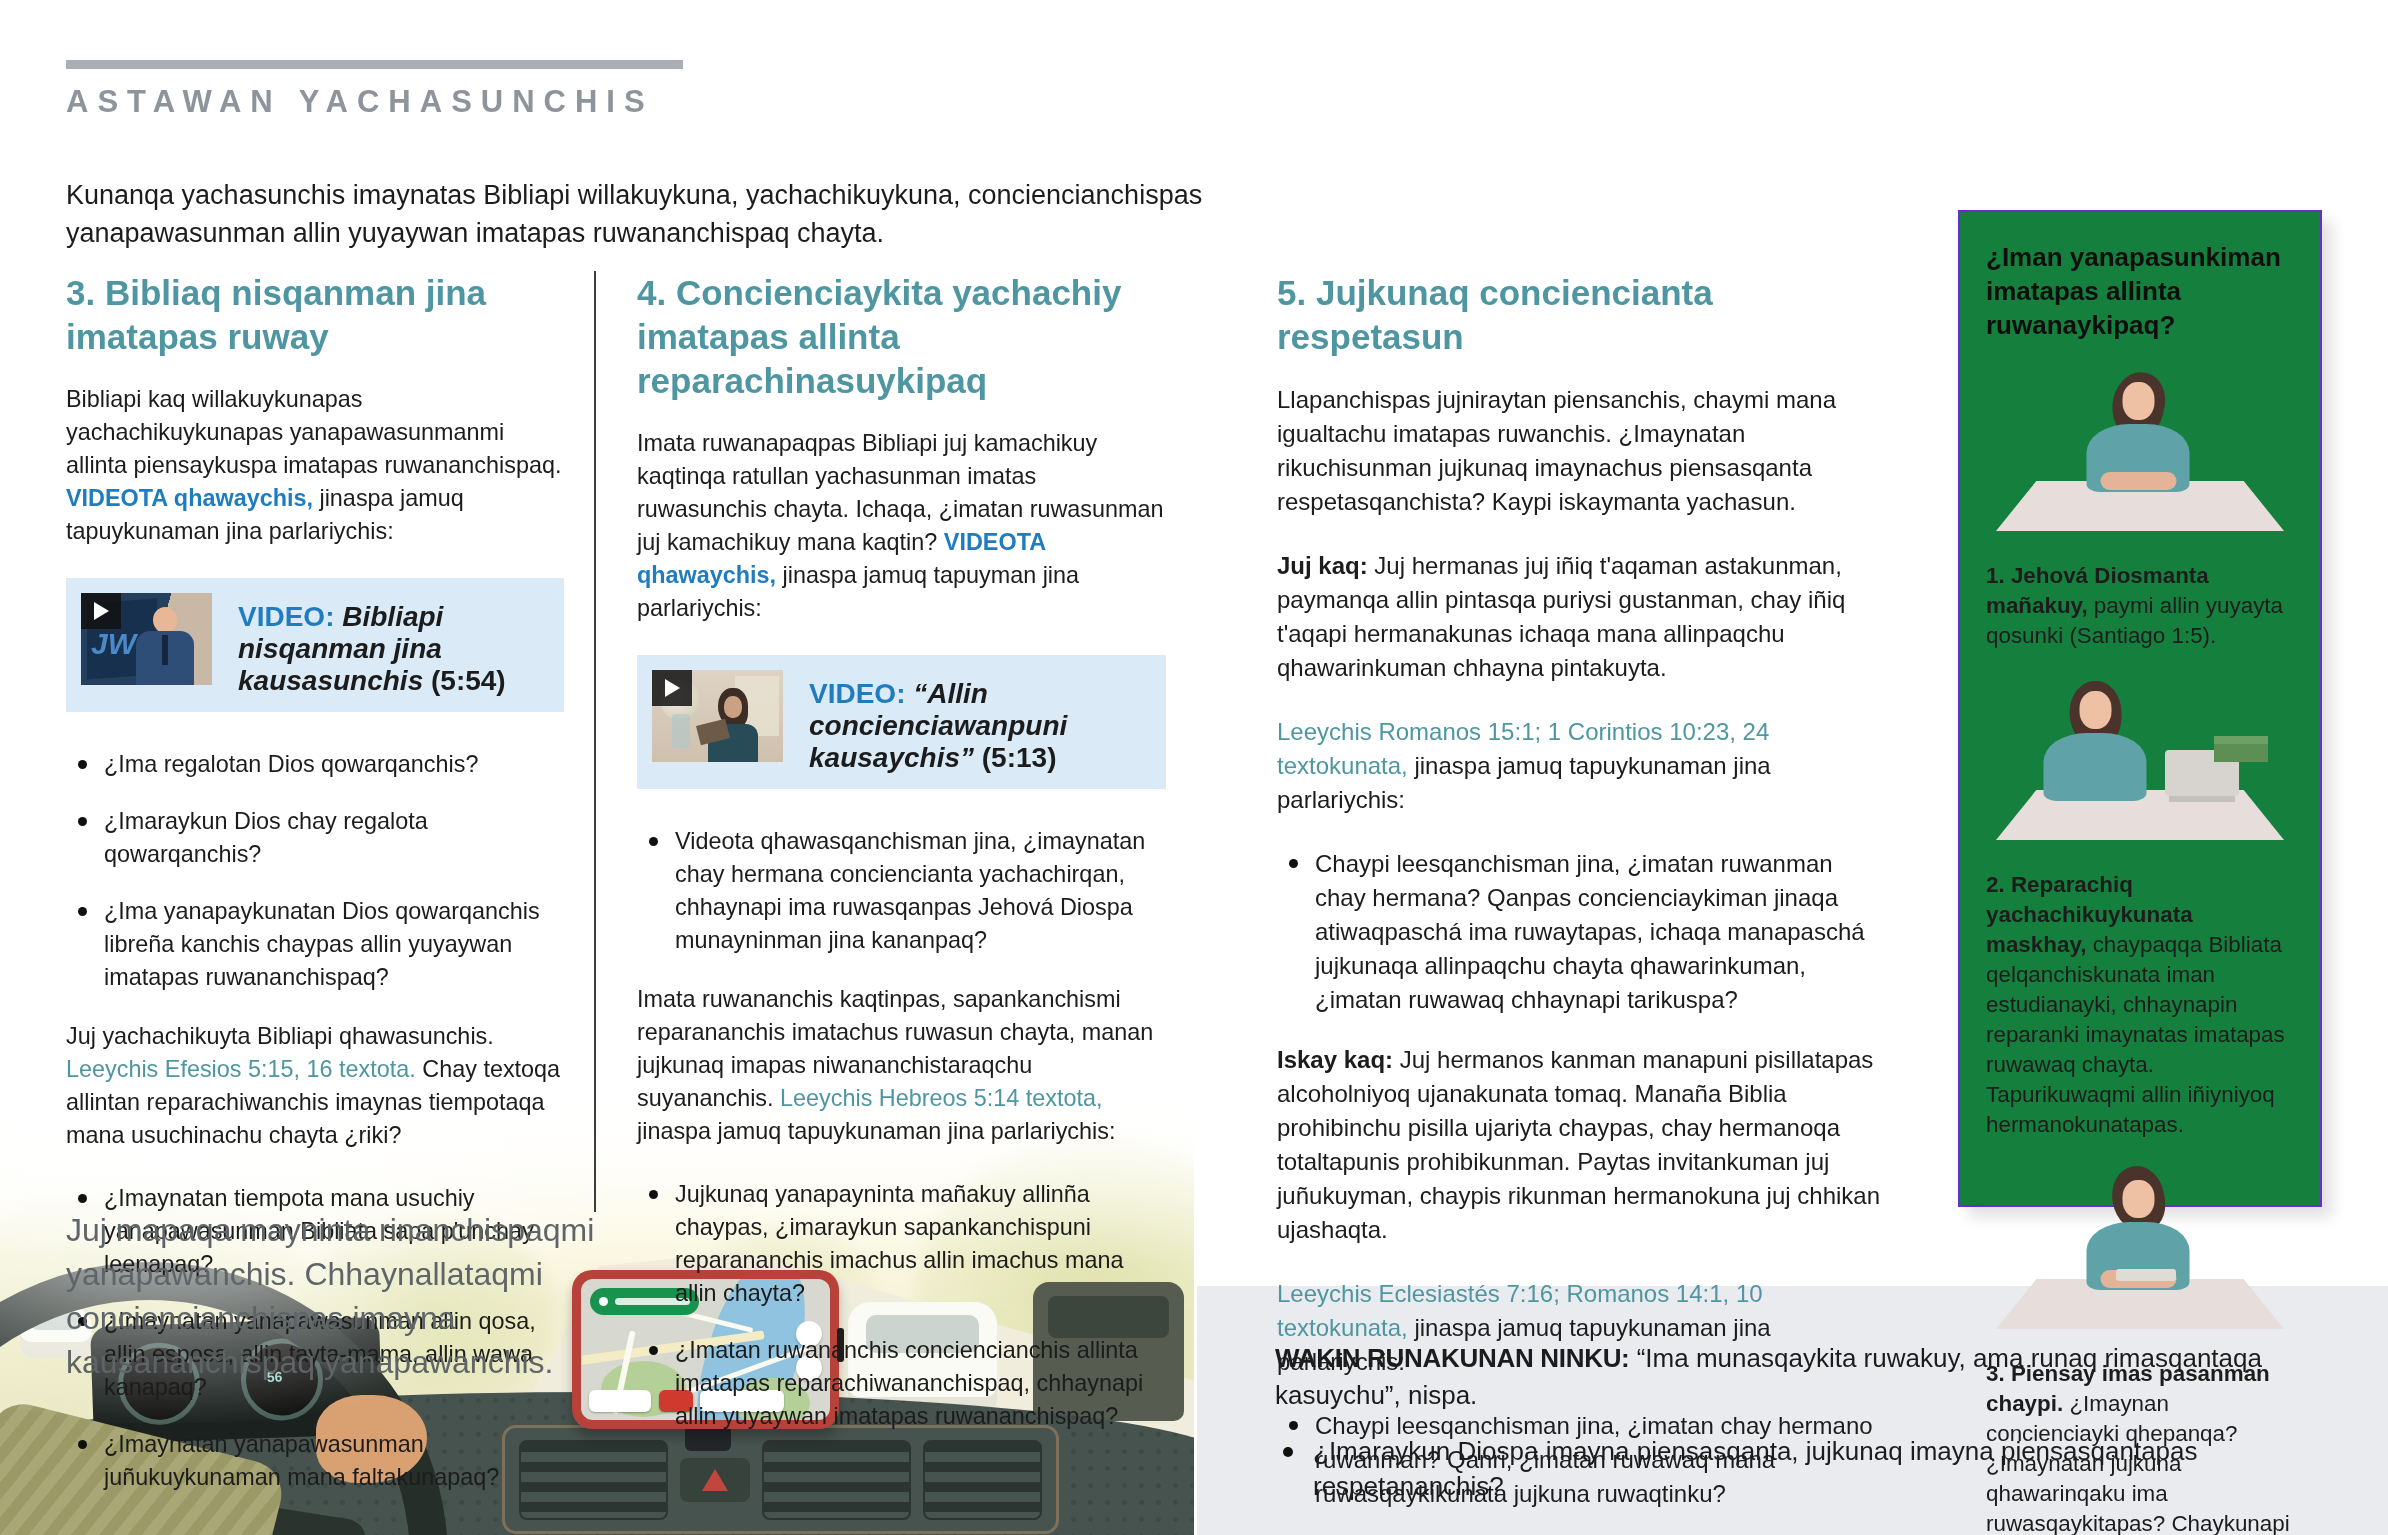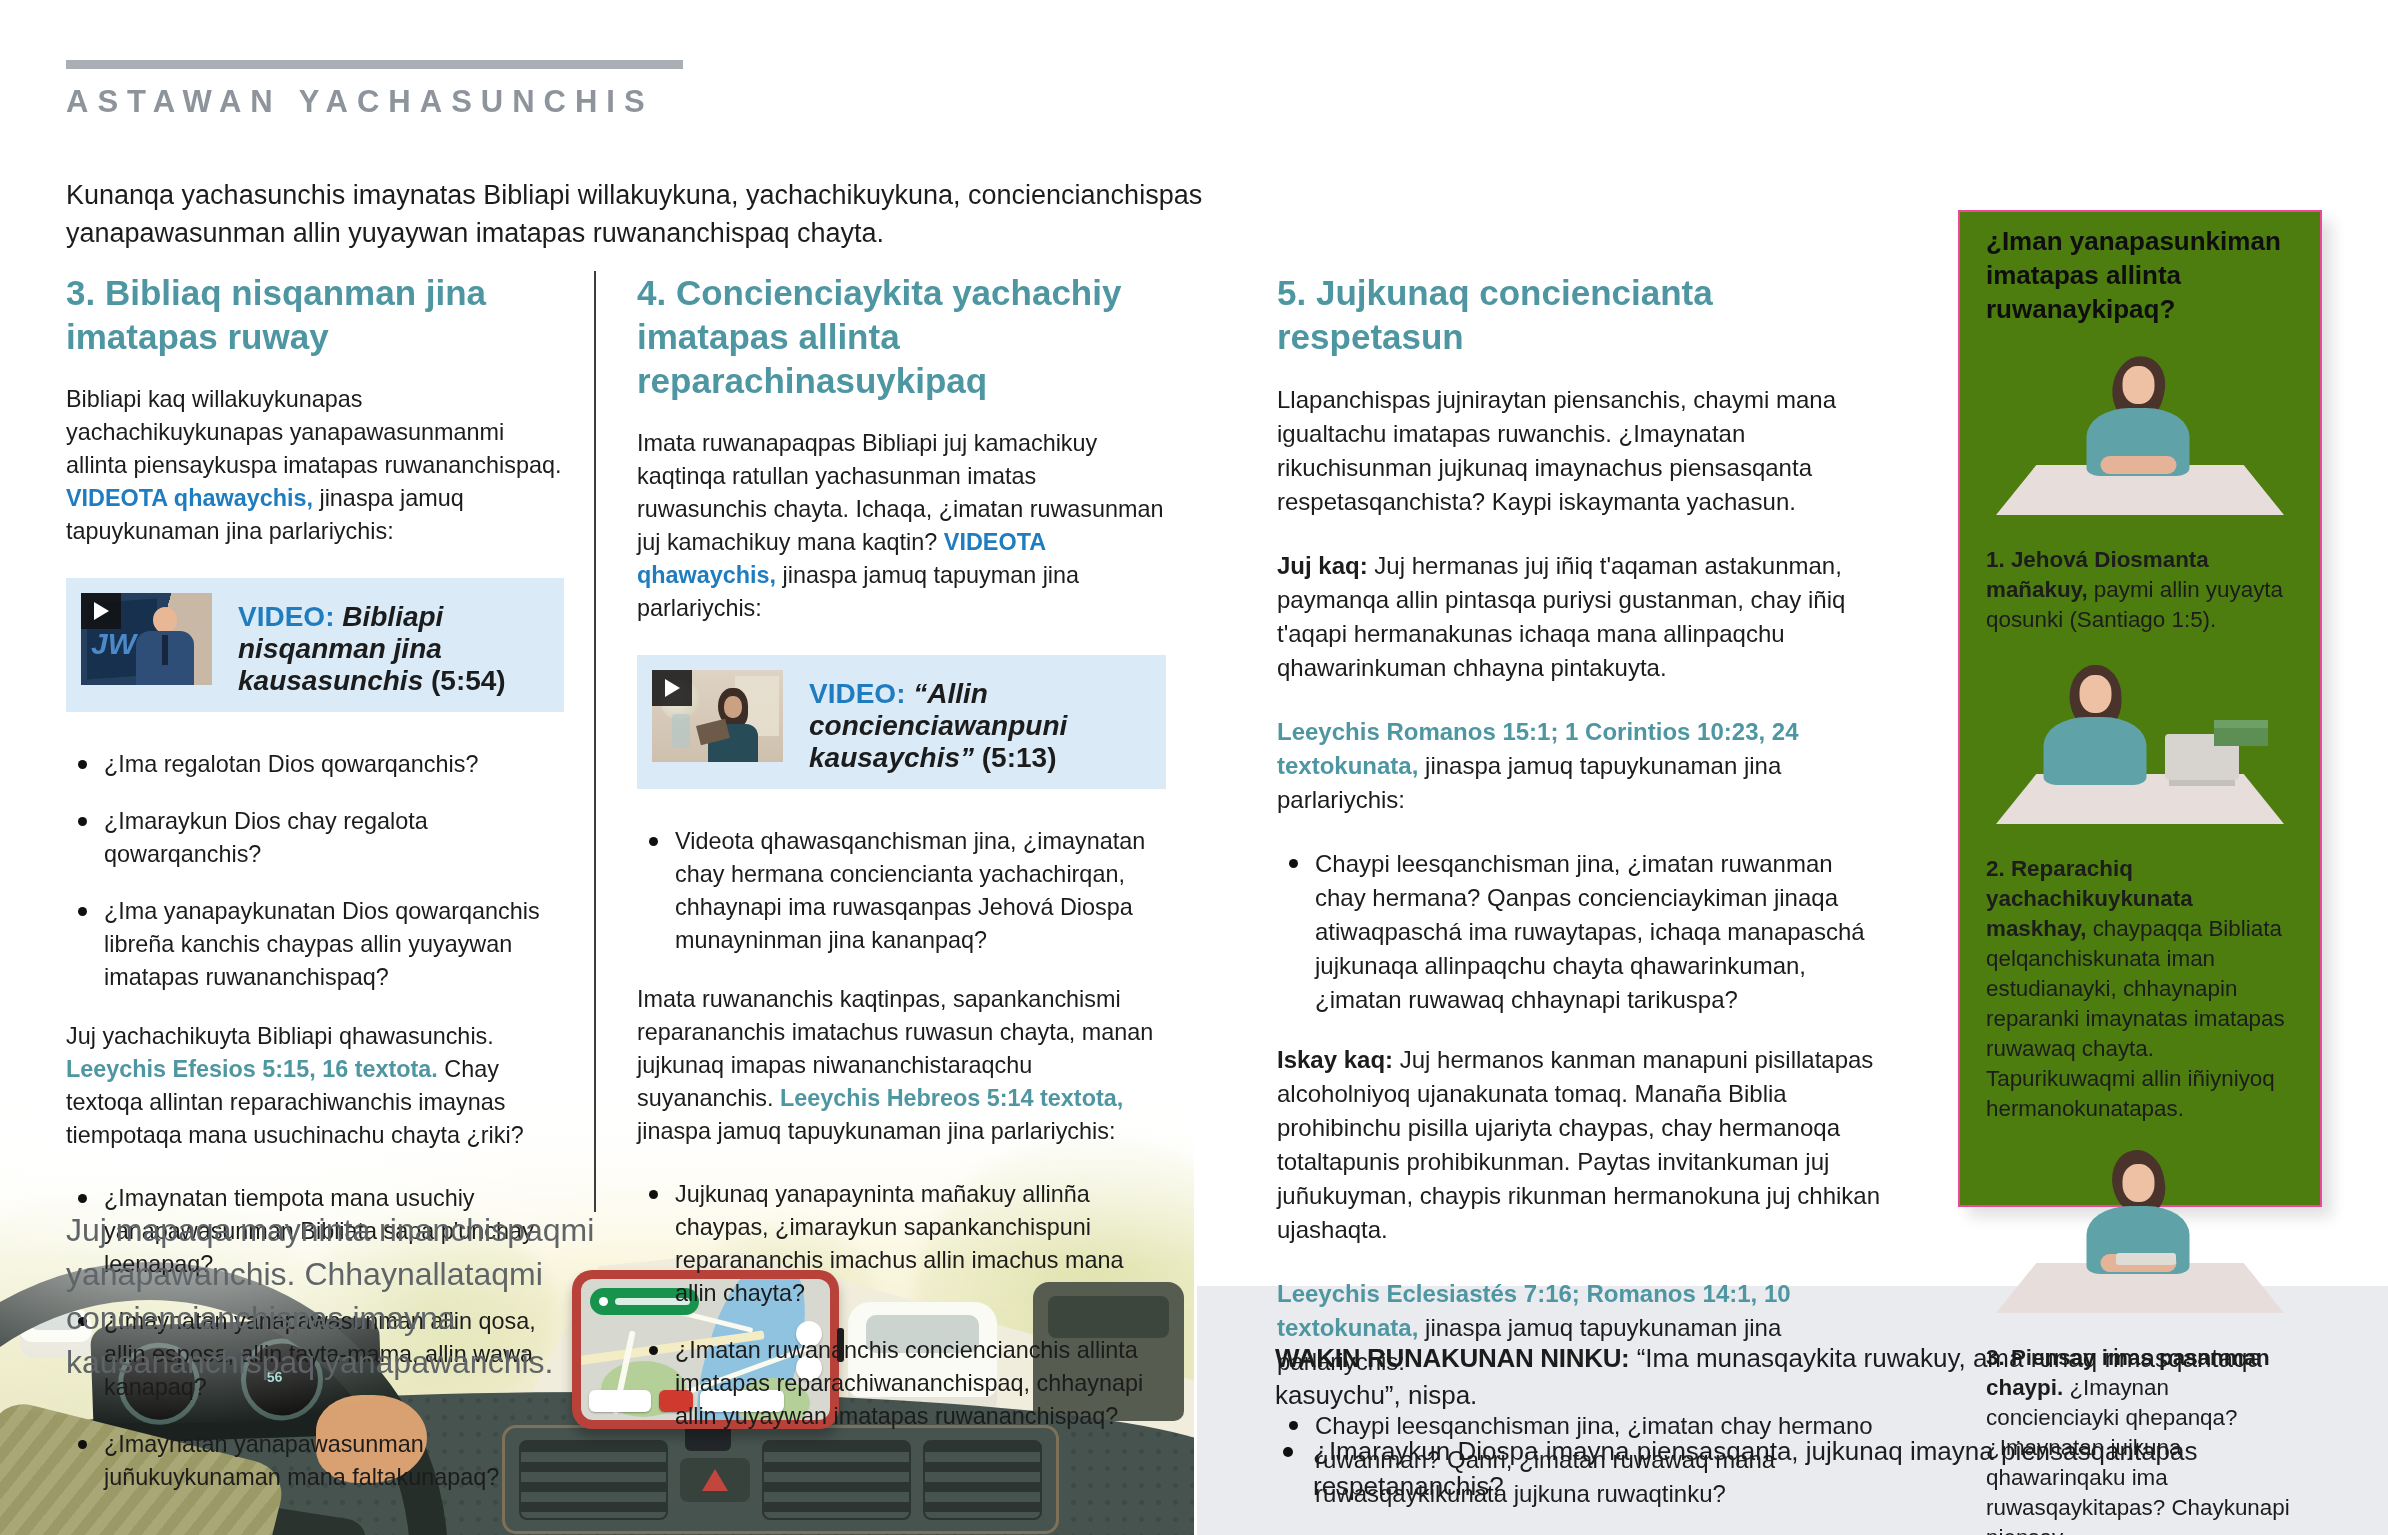--- a/index.html
+++ b/index.html
@@ -19,21 +19,21 @@
   
   .col{position:absolute;top:271px;z-index:3}
   .col1{left:66px;width:498px}
   .col2{left:637px;width:529px}
   .col3{left:1277px;width:611px}
   .divider{position:absolute;left:594px;top:271px;width:2px;height:941px;background:#3d3d3d;z-index:3}
   h2{font-size:35px;line-height:44px;color:var(--teal);margin:0 0 24px;font-weight:700}
   .col p{font-size:23.4px;line-height:33px;margin:0 0 30px}
   .col3 p{font-size:24px;line-height:34px}
   .seg-link{color:var(--link);font-weight:700}
-  .seg-ref{color:var(--teal);font-weight:700}
+  .seg-ref{color:var(--teal);font-weight:400}
   .seg-b{font-weight:700}
 
   .videobox{display:flex;gap:26px;background:var(--vbox);padding:15px;margin:4px 0 36px;align-items:flex-start}
   .thumb{width:131px;height:92px;flex:none;position:relative;overflow:hidden;background:#888}
   .playbtn{position:absolute;left:0;top:0;width:40px;height:36px;background:rgba(18,18,18,.85);
            display:flex;align-items:center;justify-content:center;z-index:5}
   .playbtn i{width:0;height:0;border-left:15px solid #fff;border-top:9px solid transparent;border-bottom:9px solid transparent}
   .vtitle{font-size:28px;line-height:32px;padding-top:8px}
   .vlabel{color:var(--link);font-weight:700}
   .vname{font-weight:700;font-style:italic}
@@ -58,22 +58,22 @@
   .t2 .flw{position:absolute;left:8px;top:10px;width:40px;height:40px;border-radius:50%;
            background:radial-gradient(circle at 40% 40%,#f4f0e6,#d8d2bd 70%,transparent 75%)}
   .t2 .vase{position:absolute;left:20px;top:44px;width:18px;height:34px;background:rgba(180,200,200,.7);border-radius:4px}
   .t2 .wm{position:absolute;left:52px;top:18px;width:60px;height:74px}
   .t2 .wm .hr{position:absolute;left:14px;top:0;width:30px;height:40px;background:#3c2d26;border-radius:50% 50% 40% 60%}
   .t2 .wm .fc{position:absolute;left:20px;top:8px;width:18px;height:22px;background:#caa183;border-radius:45%}
   .t2 .wm .tp{position:absolute;left:4px;top:36px;width:50px;height:38px;background:#274b57;border-radius:12px 12px 0 0}
   .t2 .bk{position:absolute;left:46px;top:52px;width:30px;height:20px;background:#6e5a49;transform:rotate(-14deg)}
 
   
-  .sidebar{position:absolute;left:1958px;top:210px;width:364px;height:997px;background:#4d7c0f;
-           border:2px solid #ec4899;box-shadow:10px 10px 14px rgba(0,0,0,.12);padding:12px 26px;z-index:3}
+  .sidebar{position:absolute;left:1958px;top:210px;width:364px;height:997px;background:#15803d;
+           border:2px solid #6d28d9;box-shadow:10px 10px 14px rgba(0,0,0,.12);padding:28px 26px;z-index:3}
   .sidebar h3{font-size:26px;line-height:34px;margin:0 0 10px;font-weight:700;color:#0e0e0e}
   .sb-text{font-size:22.4px;line-height:30px;margin:0 0 10px}
   .fig{position:relative;height:197px;margin:6px 0 12px}
   .fig .table{position:absolute;left:10px;right:10px;bottom:18px;height:50px;background:#e7dedb;
               clip-path:polygon(14% 0,86% 0,100% 100%,0 100%)}
   .pp{position:absolute;left:50%;transform:translateX(-50%);bottom:58px;width:159px;height:119px}
   .pp .hair{position:absolute;left:52px;top:0;width:52px;height:66px;background:#4a332b;border-radius:50% 50% 46% 54%}
   .pp .face{position:absolute;left:62px;top:10px;width:32px;height:38px;background:#eec0a4;border-radius:46%}
   .pp .shirt{position:absolute;left:26px;top:52px;width:103px;height:68px;background:#5fa3a8;border-radius:42% 42% 12% 12%}
   .pp .arms{position:absolute;left:40px;top:100px;width:76px;height:18px;background:#e5b398;border-radius:10px}

